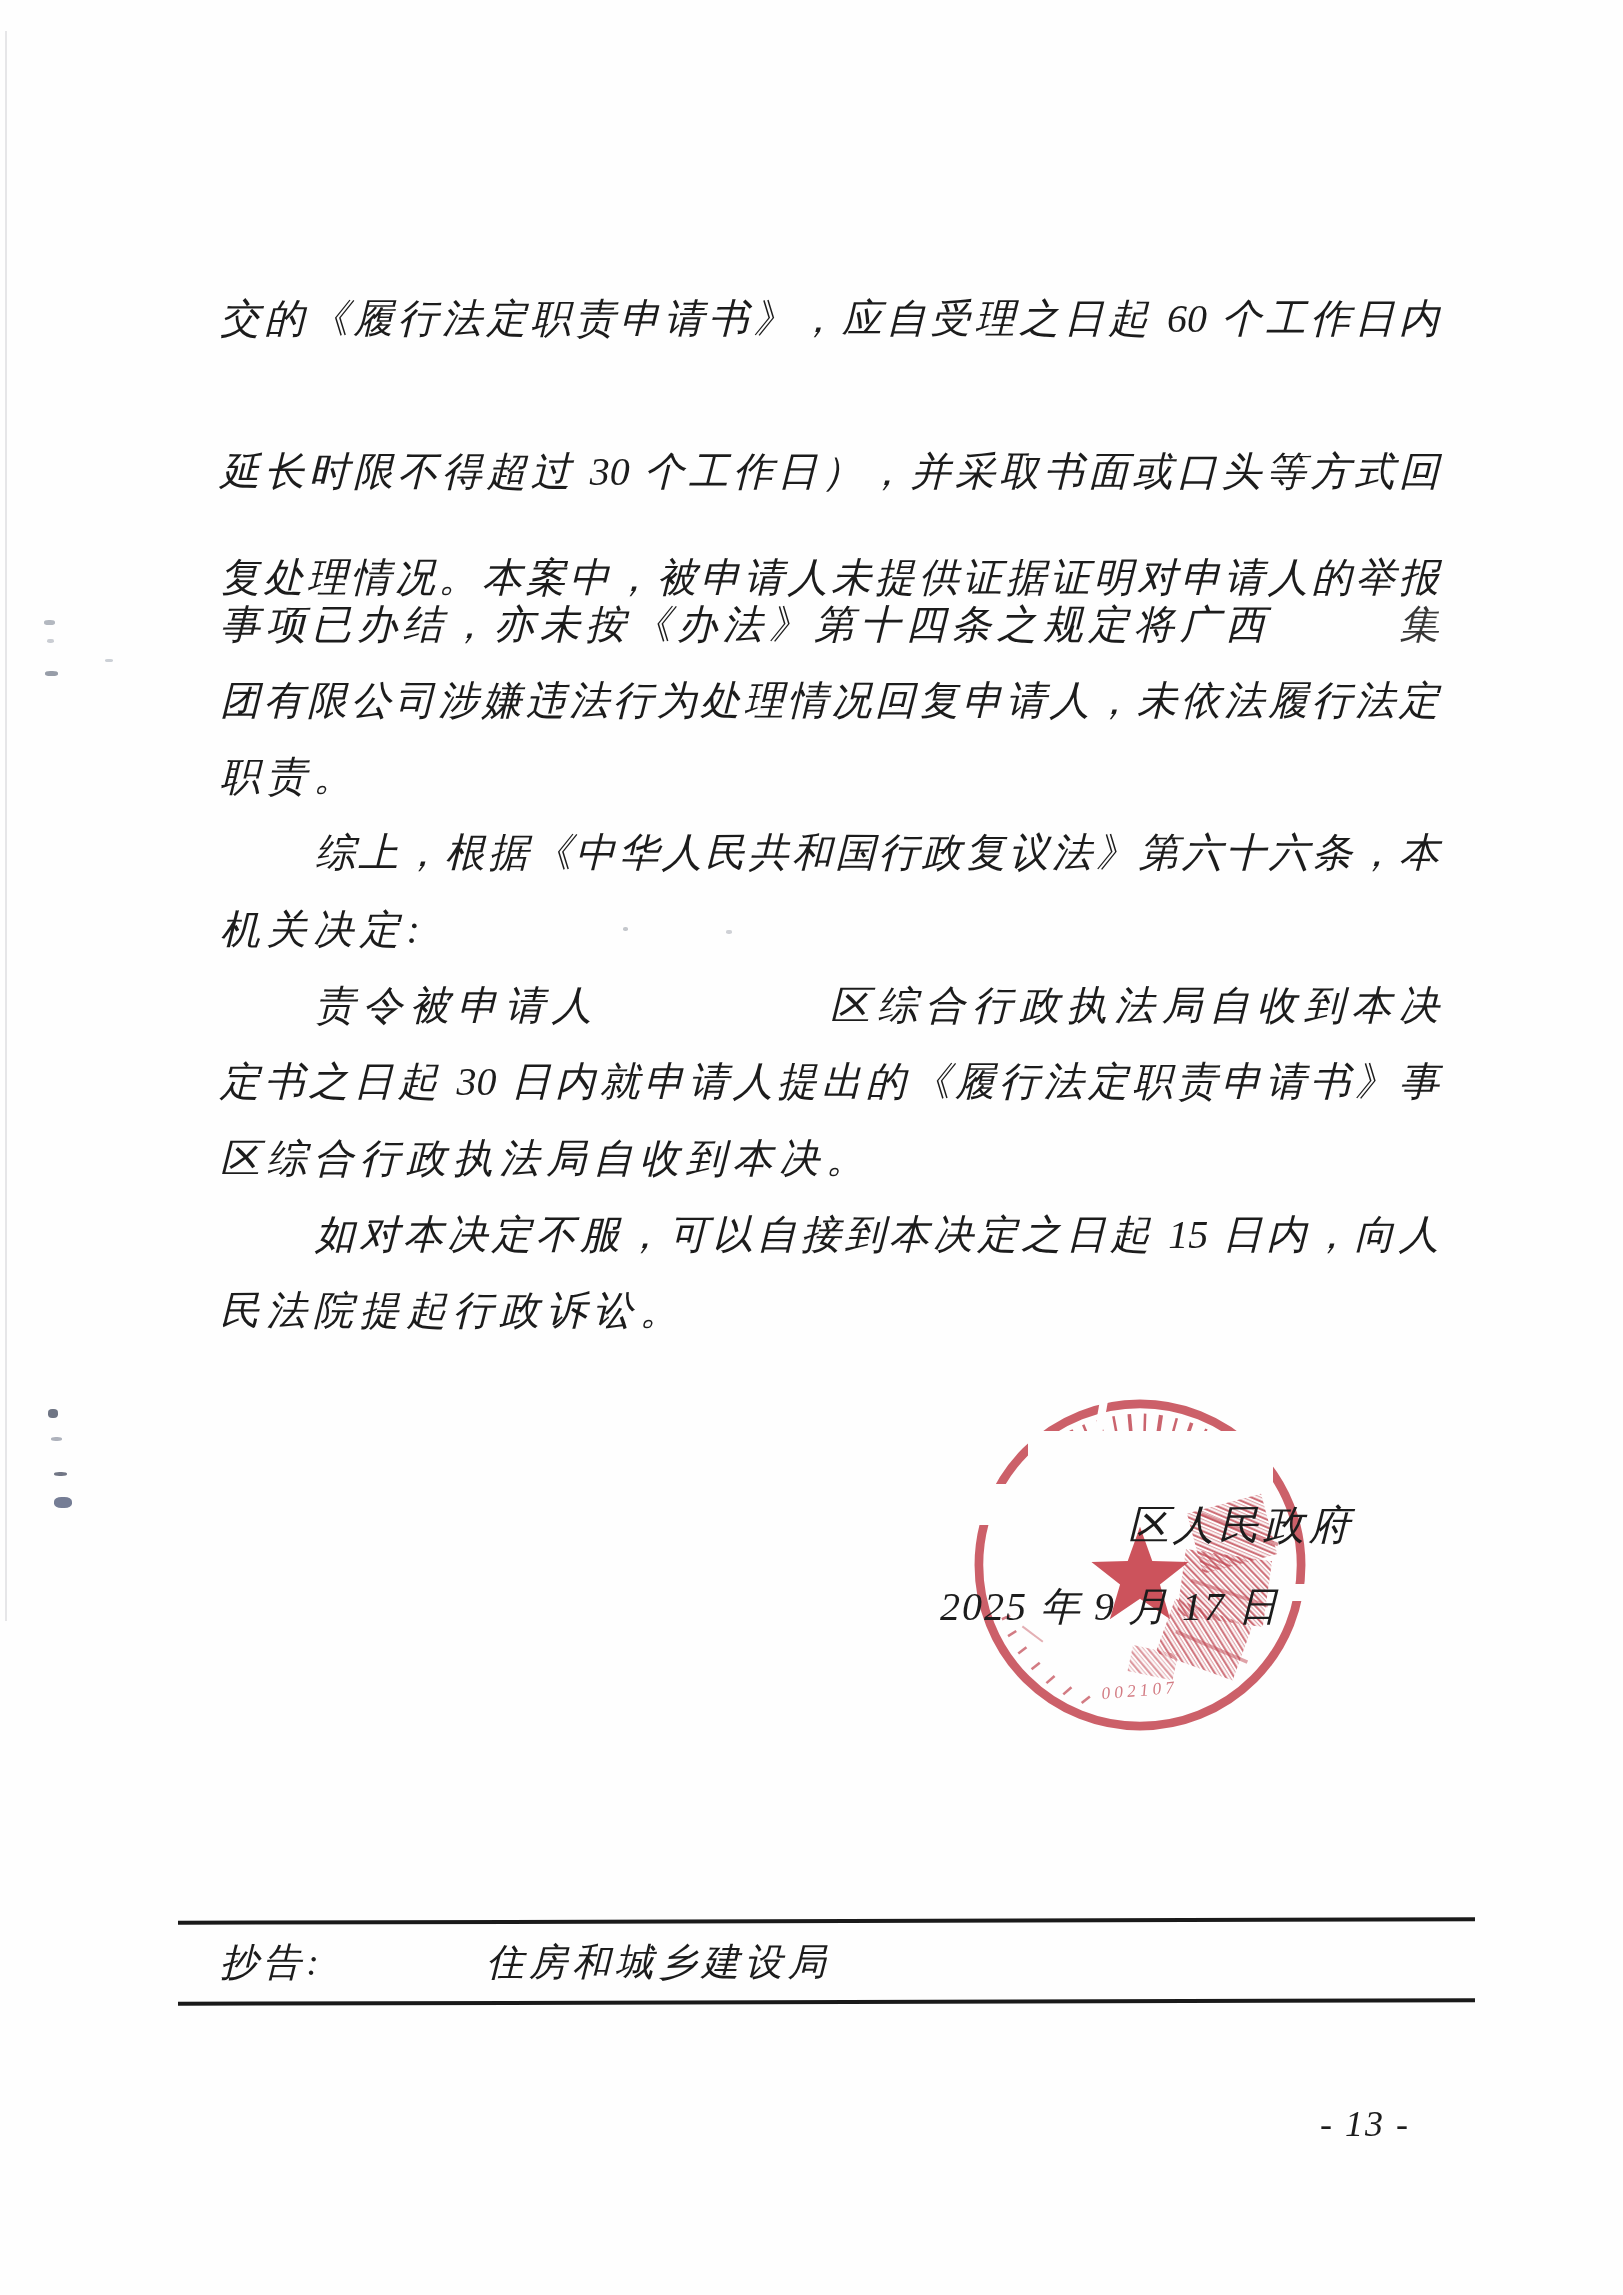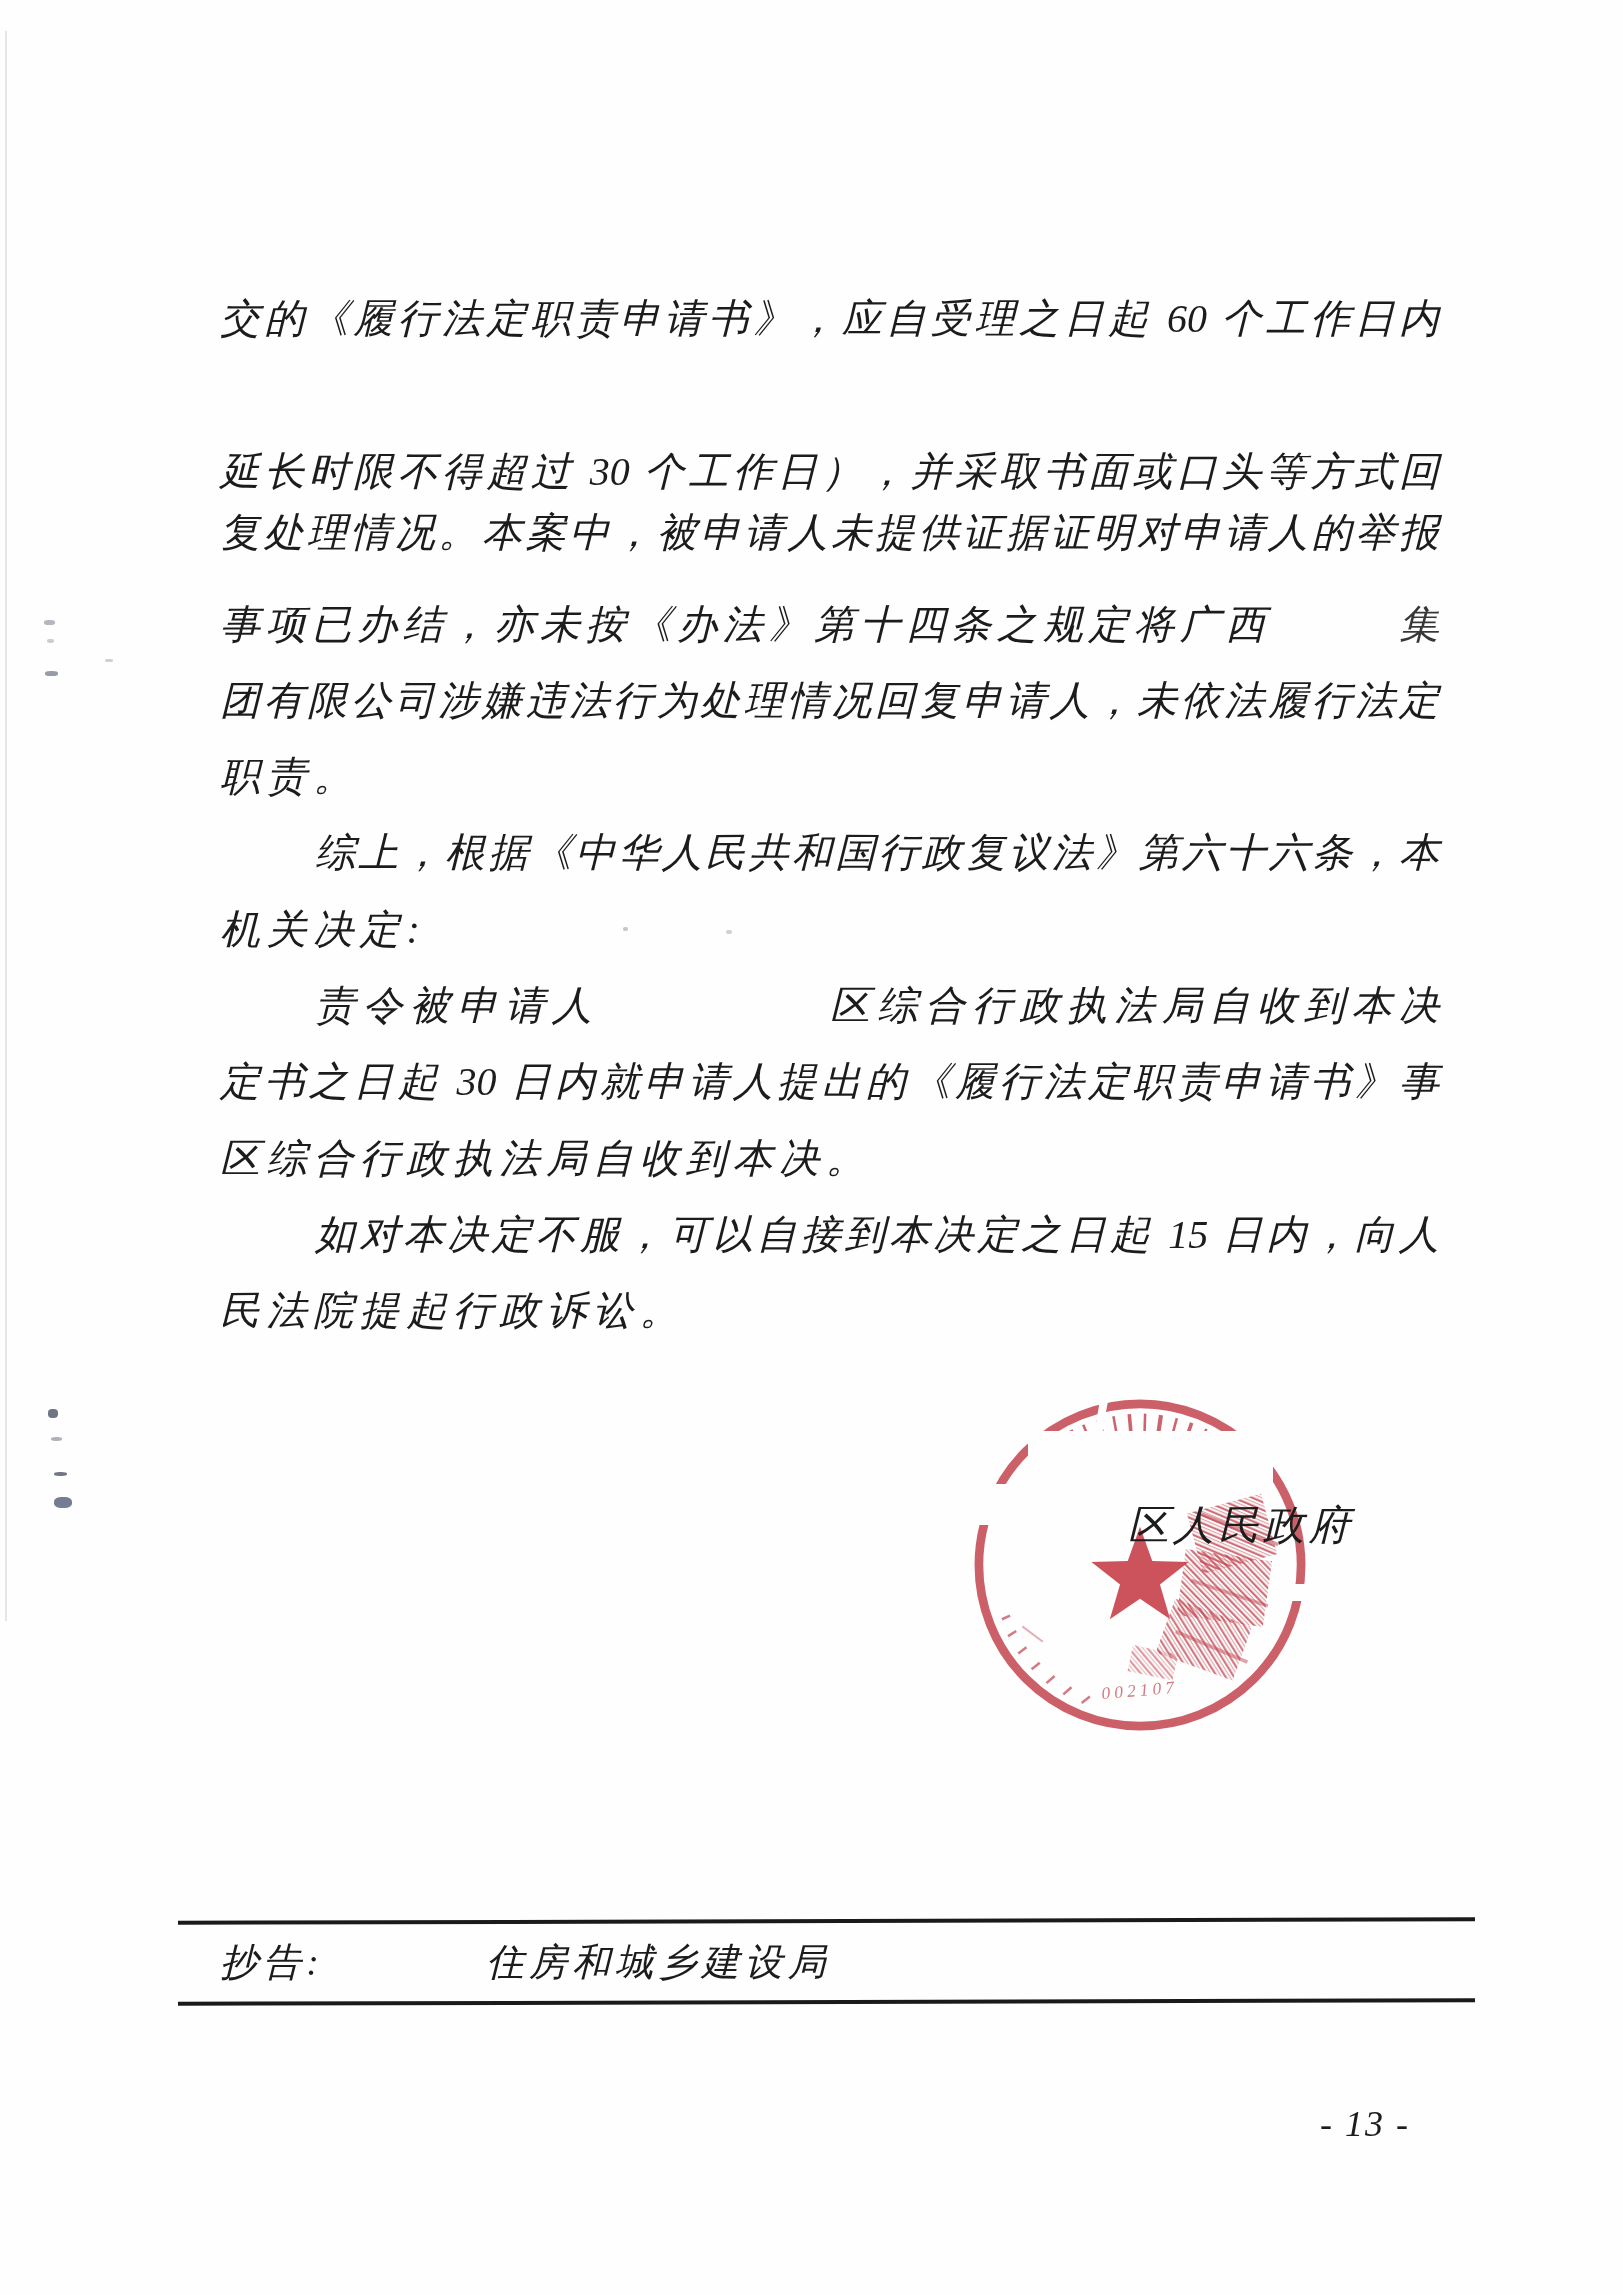--- a/index.html
+++ b/index.html
@@ -56,21 +56,21 @@
   <div class="speck" style="left:105px;top:659px;width:8.2px;height:3.1px;background:#9aa2ad;opacity:.5;"></div>
   <div class="speck" style="left:48px;top:1409px;width:10.2px;height:9.2px;background:#565d6e;opacity:.85;"></div>
   <div class="speck" style="left:51px;top:1437px;width:11.2px;height:4.1px;background:#8b91a0;opacity:.7;"></div>
   <div class="speck" style="left:54px;top:1472px;width:13.3px;height:4.1px;background:#4e5466;opacity:.8;"></div>
   <div class="speck" style="left:54px;top:1497px;width:18.4px;height:11.2px;background:#666f8a;opacity:.9;"></div>
   <div class="speck" style="left:623px;top:927px;width:5.1px;height:4.1px;background:#8a8f99;opacity:.5;"></div>
   <div class="speck" style="left:726px;top:930px;width:6.1px;height:3.6px;background:#979ca6;opacity:.45;"></div>
 
   <div class="line" style="top:290px"><span>交的《履行法定职责申请书》，应自受理之日起 60 个工作日内</span></div>
   <div class="line" style="top:443px"><span>延长时限不得超过 30 个工作日），并采取书面或口头等方式回</span></div>
-  <div class="line" style="top:504px"><span>复处理情况。本案中，被申请人未提供证据证明对申请人的举报</span></div>
+  <div class="line" style="top:549px"><span>复处理情况。本案中，被申请人未提供证据证明对申请人的举报</span></div>
   <div class="line" style="top:596px"><span>事项已办结，亦未按《办法》第十四条之规定将广西</span><span class="gap gap-sm"></span><span class="frag">集</span></div>
   <div class="line" style="top:672px"><span>团有限公司涉嫌违法行为处理情况回复申请人，未依法履行法定</span></div>
   <div class="line short" style="top:748px"><span>职责。</span></div>
   <div class="line indent" style="top:824px"><span>综上，根据《中华人民共和国行政复议法》第六十六条，本</span></div>
   <div class="line short" style="top:901px"><span>机关决定:</span></div>
   <div class="line indent" style="top:977px"><span>责令被申请人</span><span class="gap gap-lg"></span><span>区综合行政执法局自收到本决</span></div>
   <div class="line" style="top:1053px"><span>定书之日起 30 日内就申请人提出的《履行法定职责申请书》事</span></div>
   <div class="line short" style="top:1130px"><span>区综合行政执法局自收到本决。</span></div>
   <div class="line indent" style="top:1206px"><span>如对本决定不服，可以自接到本决定之日起 15 日内，向人</span></div>
   <div class="line short" style="top:1282px"><span>民法院提起行政诉讼。</span></div>
@@ -122,20 +122,21 @@
 
     <text x="350" y="606" text-anchor="middle" font-size="34" letter-spacing="8" fill="#c4505a" opacity="0.75" transform="rotate(-5 350 600)" font-family="Liberation Serif, DejaVu Serif, serif">002107</text>
   </svg>
 
   <div class="redact" id="redactA"></div>
   <div class="redact" id="redactB"></div>
   <div class="redact" id="redactC"></div>
   <div class="redact" id="redactD"></div>
 
   <div class="sig-agency">区人民政府</div>
+  <div class="sig-date">2025 年 9 月 17 日</div>
 
   <div class="rule" id="rule-top"></div>
   <div class="copy-label">抄告:</div>
   <div class="copy-value">住房和城乡建设局</div>
   <div class="rule" id="rule-bottom"></div>
 
   <div class="page-num">- 13 -</div>
 
 </div>
 

